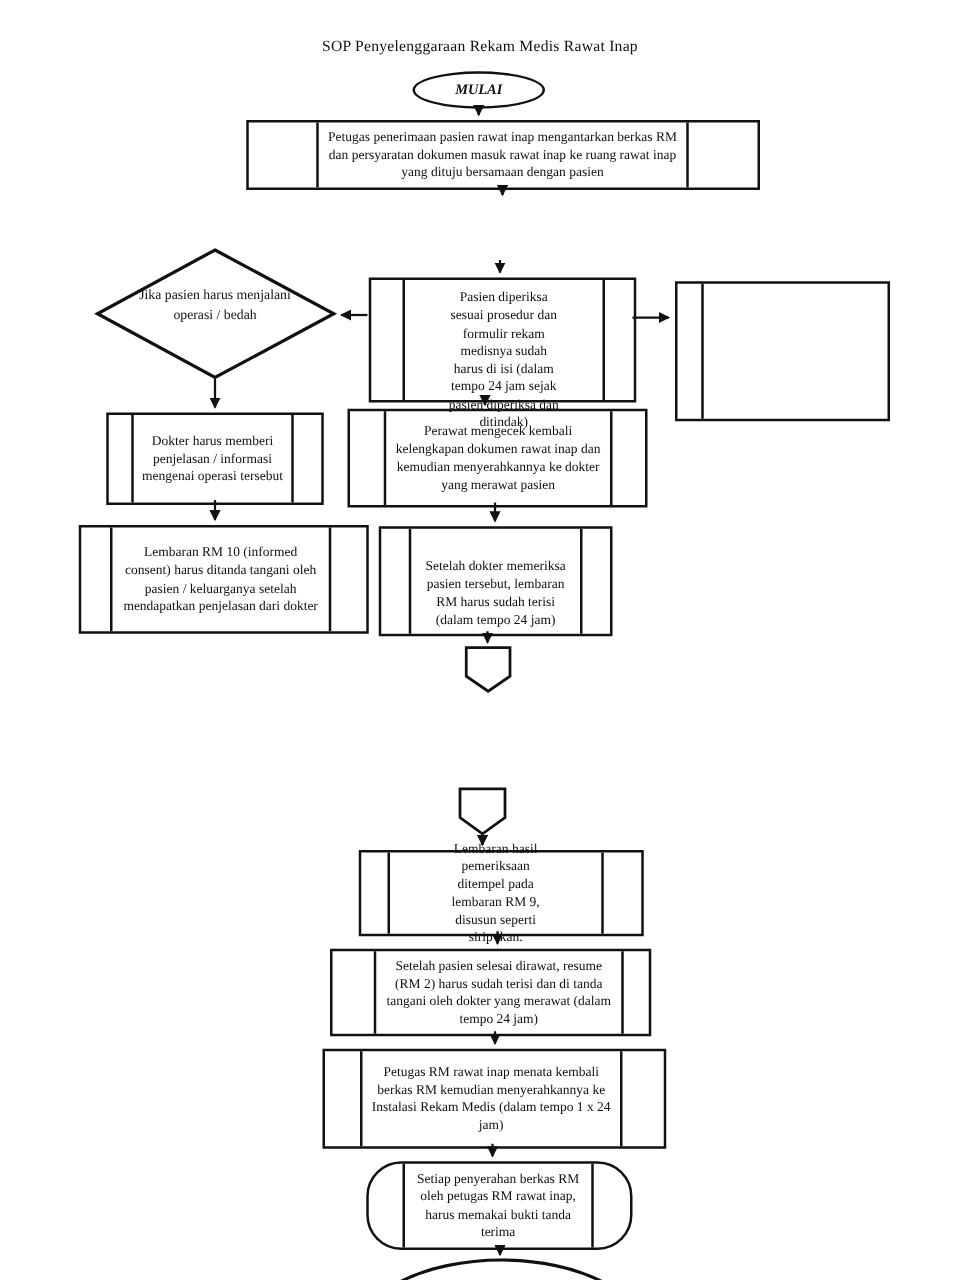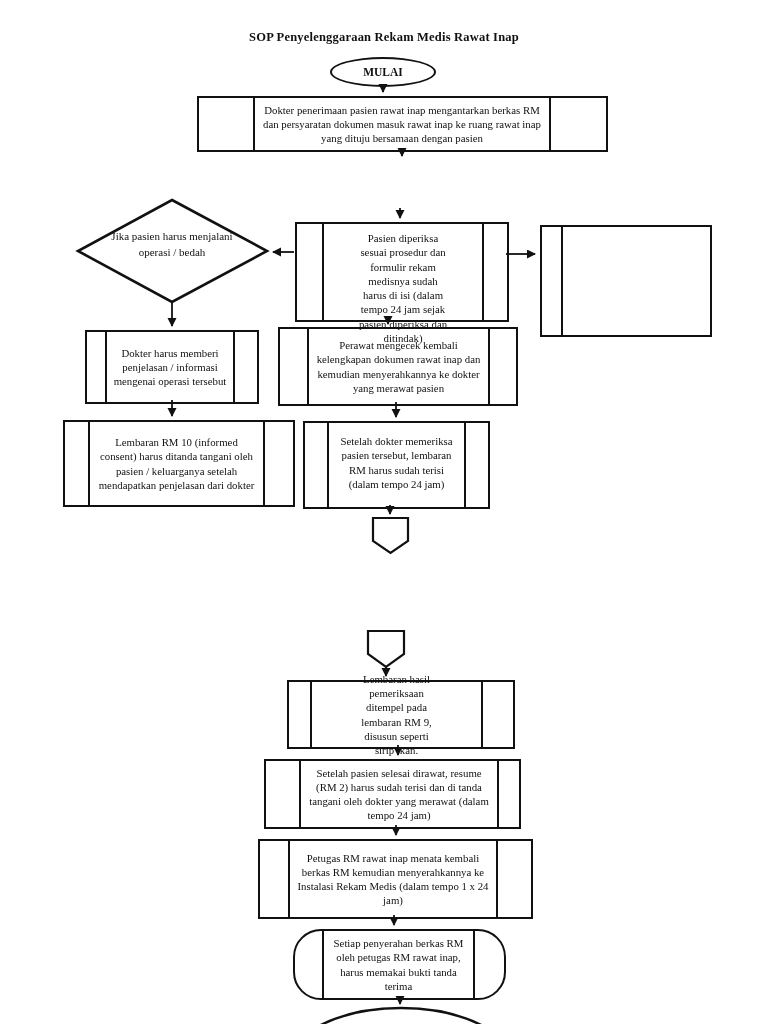--- a/index.html
+++ b/index.html
@@ -3,21 +3,21 @@
 <meta charset="utf-8">
 <style>
   html,body{margin:0;padding:0;background:#ffffff;}
   #page{
     position:relative;width:768px;height:1024px;background:#ffffff;overflow:hidden;
     font-family:"Liberation Serif","DejaVu Serif",serif;color:#111;
   }
   #connector-layer{position:absolute;left:0;top:0;z-index:1;pointer-events:none;}
   .doc-title{
     position:absolute;left:0;top:30px;width:768px;text-align:center;
-    font-weight:bold;font-size:12.5px;letter-spacing:.2px;z-index:2;
+    font-weight:normal;font-size:12.5px;letter-spacing:.2px;z-index:2;
   }
   .terminator{
     position:absolute;z-index:2;border:2.5px solid #111;border-radius:50%;
     display:flex;align-items:center;justify-content:center;
     font-weight:bold;font-size:11.5px;background:transparent;
   }
   .pbox{
     position:absolute;z-index:2;border:2px solid #111;display:flex;background:transparent;
   }
   .pbox .cell-l{border-right:2px solid #111;flex:0 0 auto;}
@@ -31,27 +31,27 @@
     position:absolute;z-index:3;text-align:center;font-size:11px;line-height:1.45;
   }
 </style>
 </head>
 <body>
 
 <div id="page">
 
   <div class="doc-title">SOP Penyelenggaraan Rekam Medis Rawat Inap</div>
 
-  <div class="terminator" style="left:330px;top:57px;width:102px;height:26px;">
+  <div class="terminator" style="left:330px;top:57px;width:102px;height:26px;font-style:italic;">
     <span>MULAI</span>
   </div>
 
   <div class="pbox" style="left:197px;top:96px;width:407px;height:52px;">
     <div class="cell-l" style="width:54px"></div>
-    <div class="cell-m">Dokter penerimaan pasien rawat inap mengantarkan berkas RM dan persyaratan dokumen masuk rawat inap ke ruang rawat inap yang dituju bersamaan dengan pasien</div>
+    <div class="cell-m">Petugas penerimaan pasien rawat inap mengantarkan berkas RM dan persyaratan dokumen masuk rawat inap ke ruang rawat inap yang dituju bersamaan dengan pasien</div>
     <div class="cell-r" style="width:55px"></div>
   </div>
 
 
   <div class="pbox top-align" style="left:295px;top:222px;width:210px;height:96px;gap:28px;">
     <div class="cell-l" style="width:25px"></div>
     <div class="cell-m">Pasien diperiksa sesuai prosedur dan formulir rekam medisnya sudah harus di isi (dalam tempo 24 jam sejak pasien diperiksa dan ditindak)</div>
     <div class="cell-r" style="width:23px"></div>
   </div>
 
@@ -74,21 +74,21 @@
   </div>
 
   <div class="pbox" style="left:278px;top:327px;width:236px;height:75px;">
     <div class="cell-l" style="width:27px"></div>
     <div class="cell-m">Perawat mengecek kembali kelengkapan dokumen rawat inap dan kemudian menyerahkannya ke dokter yang merawat pasien</div>
     <div class="cell-r" style="width:26px"></div>
   </div>
 
   <div class="pbox top-align" style="left:303px;top:421px;width:183px;height:84px;">
     <div class="cell-l" style="width:22px"></div>
-    <div class="cell-m" style="padding-top:11px">Setelah dokter memeriksa pasien tersebut, lembaran RM harus sudah terisi (dalam tempo 24 jam)</div>
+    <div class="cell-m" style="padding-top:23px">Setelah dokter memeriksa pasien tersebut, lembaran RM harus sudah terisi (dalam tempo 24 jam)</div>
     <div class="cell-r" style="width:22px"></div>
   </div>
 
   <div class="pbox" style="left:287px;top:680px;width:224px;height:65px;gap:40px;">
     <div class="cell-l" style="width:21px"></div>
     <div class="cell-m">Lembaran hasil pemeriksaan ditempel pada lembaran RM 9, disusun seperti sirip ikan.</div>
     <div class="cell-r" style="width:30px"></div>
   </div>
 
   <div class="pbox" style="left:264px;top:759px;width:253px;height:66px;">

